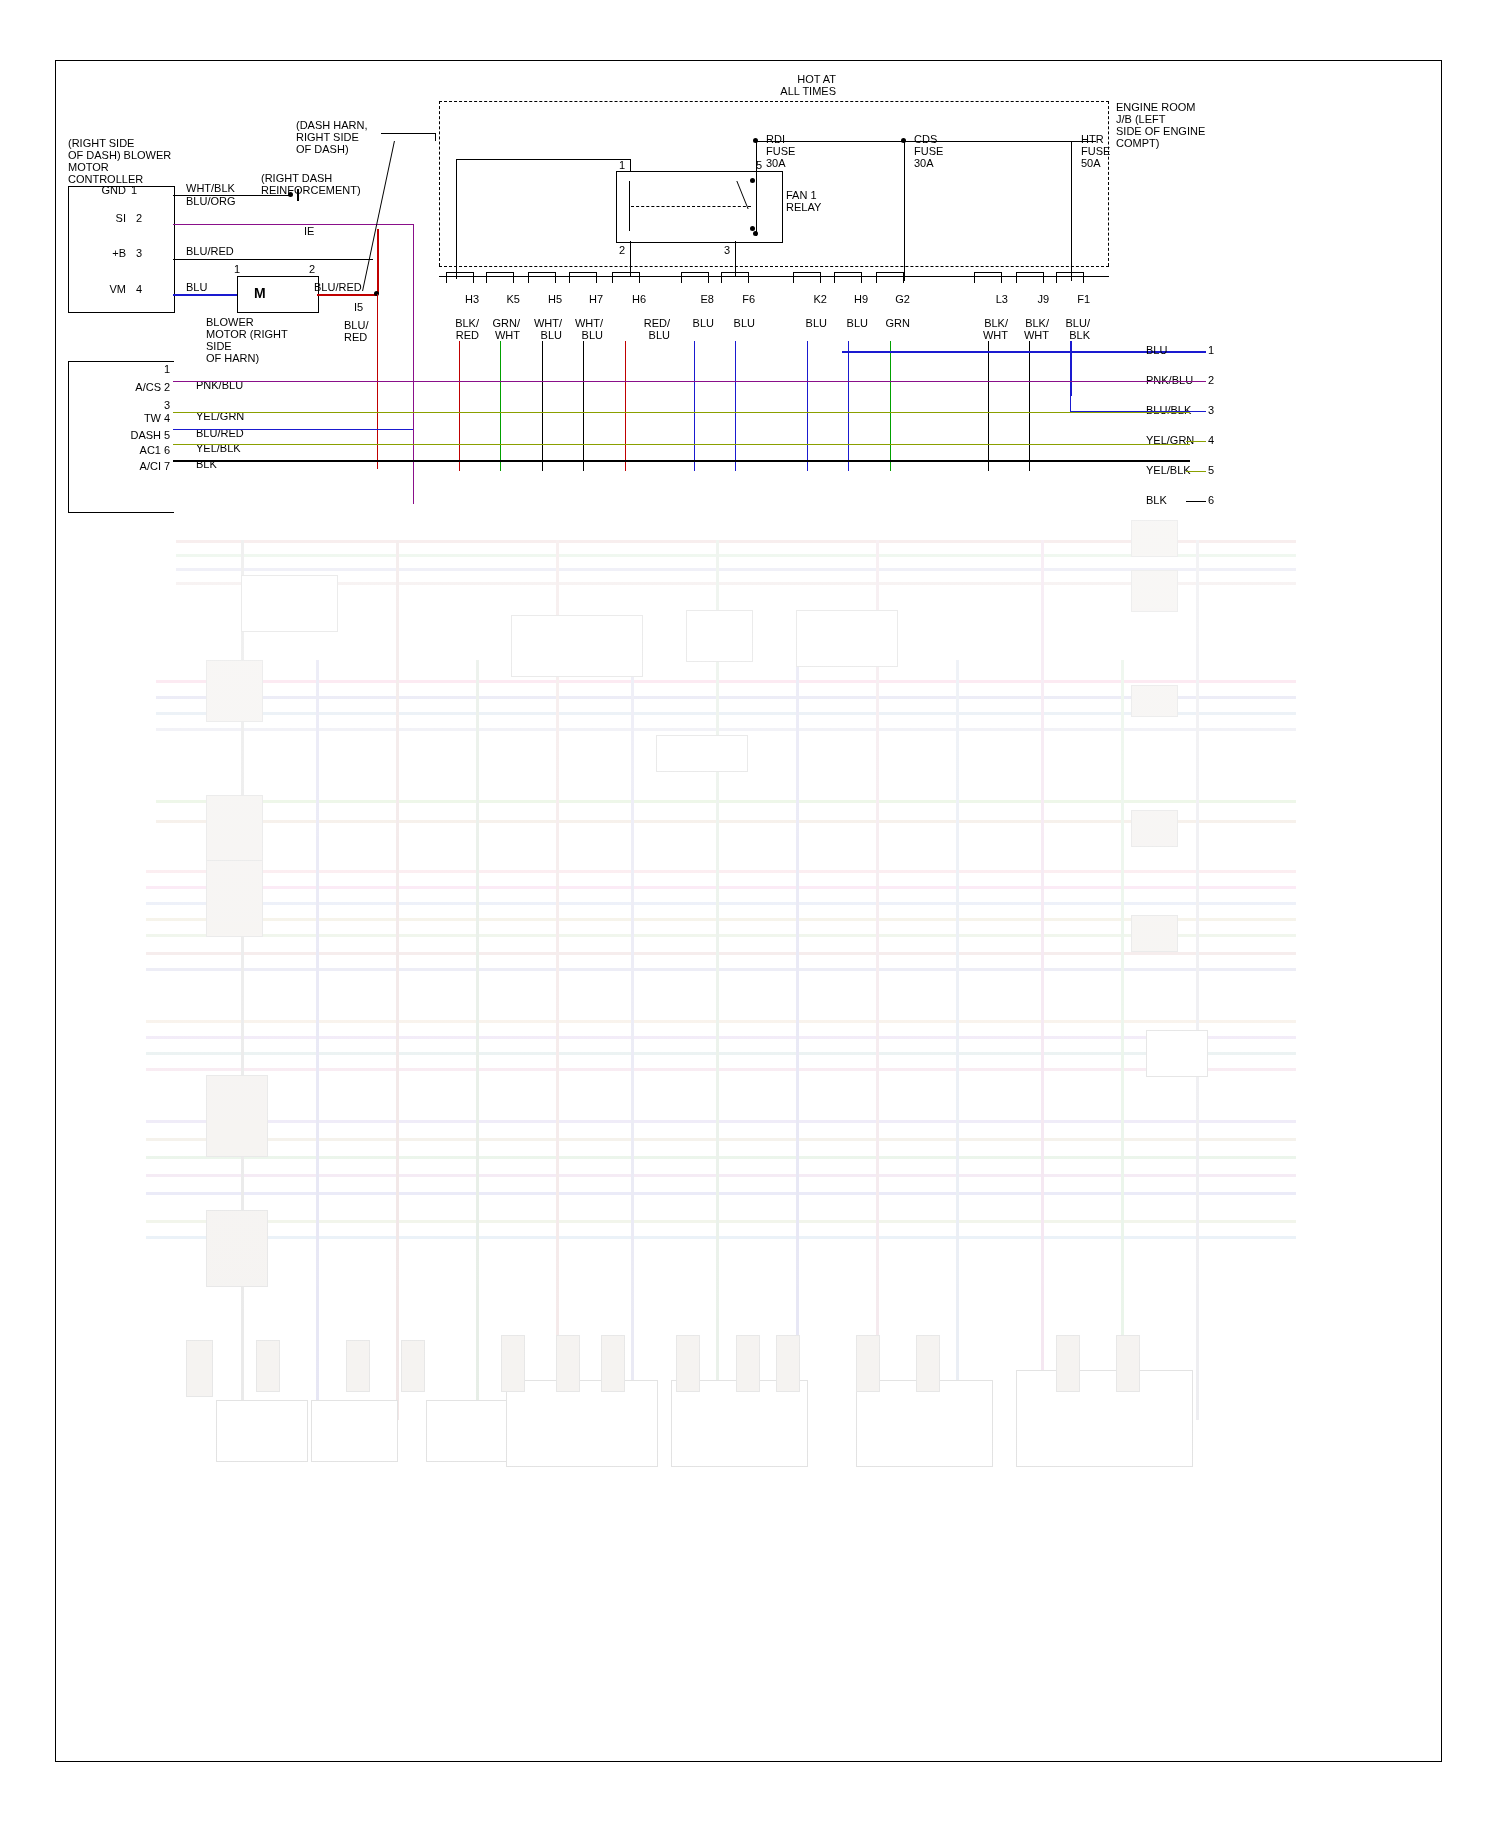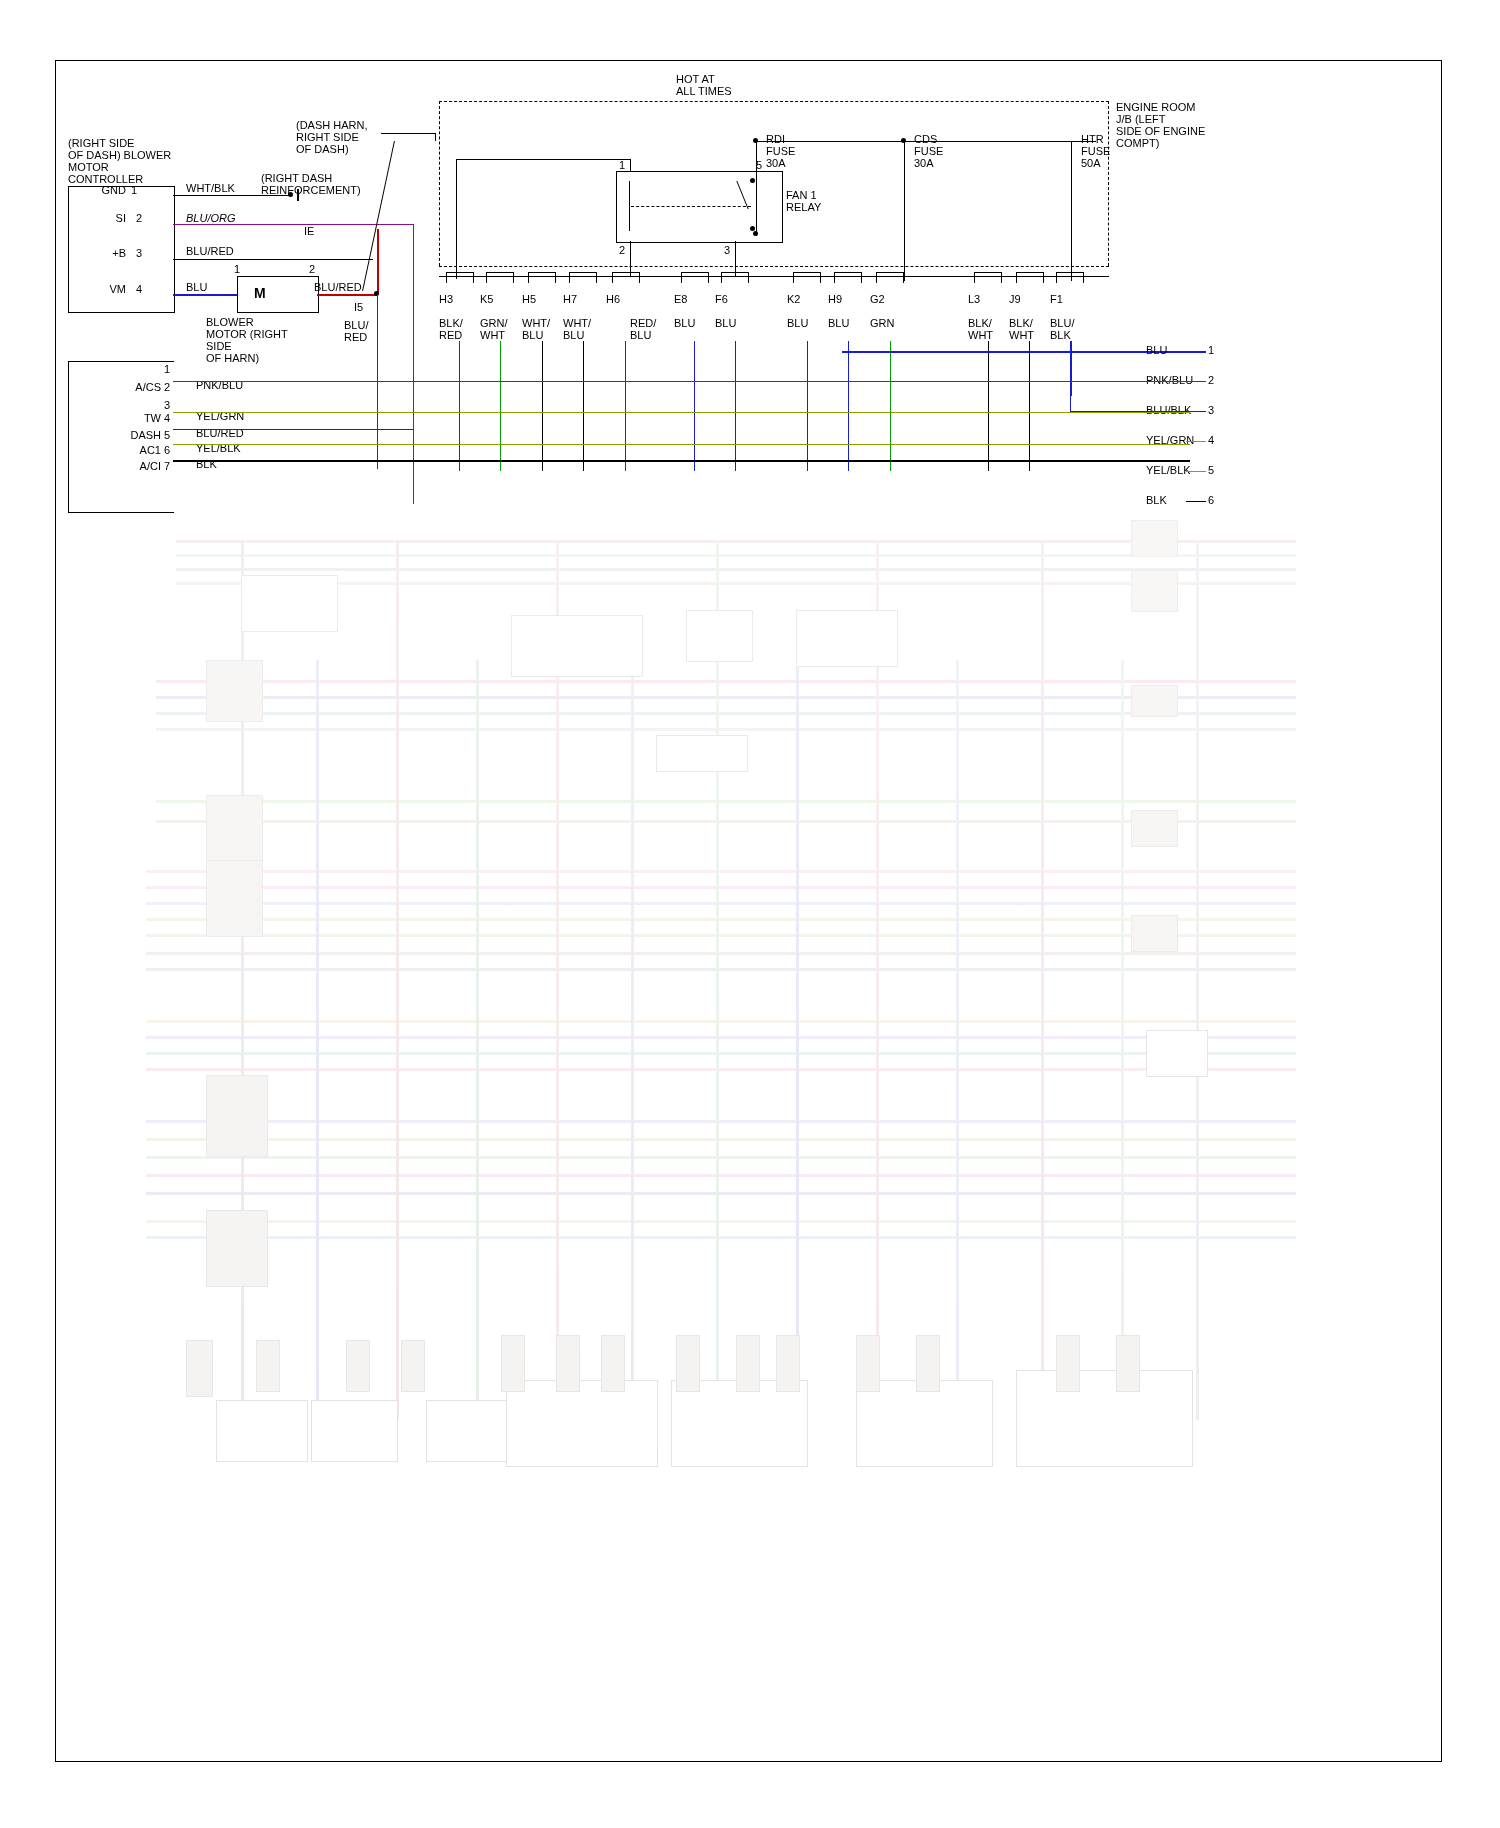--- a/index.html
+++ b/index.html
@@ -1,20 +1,20 @@
 <!DOCTYPE html>
 <html><head>
 <meta charset="utf-8">
 <style>
   html,body{margin:0;padding:0;background:#ffffff;}
   body{font-family:"Liberation Sans", sans-serif;}
   #page{position:relative;width:1500px;height:1828px;background:#ffffff;overflow:hidden;}
   .frame{position:absolute;left:55px;top:60px;width:1385px;height:1700px;border:1px solid #000;background:#fff;}
   .lbl{position:absolute;font-size:11px;color:#000;line-height:12px;white-space:pre;}
-  .ctr{text-align:left;}
+  .ctr{text-align:right;}
   .wire{position:absolute;}
   .h{height:0;border-top-width:1px;border-top-style:solid;}
   .v{width:0;border-left-width:1px;border-left-style:solid;}
   .blk{border-color:#000;}
   .blu{border-color:#1a1ad0;}
   .red{border-color:#c00000;}
   .grn{border-color:#00a000;}
   .pnk{border-color:#8a0f8a;}
   .yel{border-color:#9aa000;}
   .box{position:absolute;border:1px solid #000;background:transparent;}
@@ -57,21 +57,21 @@
     <div class="lbl" style="left:80px;top:151px;">2</div>
     <div class="lbl" style="left:80px;top:186px;">3</div>
     <div class="lbl" style="left:80px;top:222px;">4</div>
 
     <div class="lbl" style="left:-25px;top:123px;width:95px;text-align:right;">GND</div>
     <div class="lbl" style="left:-25px;top:151px;width:95px;text-align:right;">SI</div>
     <div class="lbl" style="left:-25px;top:186px;width:95px;text-align:right;">+B</div>
     <div class="lbl" style="left:-25px;top:222px;width:95px;text-align:right;">VM</div>
 
     <div class="lbl" style="left:130px;top:121px;">WHT/BLK</div>
-    <div class="lbl" style="left:130px;top:151px;font-style:italic;">BLU/ORG</div>
+    <div class="lbl" style="left:130px;top:134px;">BLU/ORG</div>
     <div class="lbl" style="left:130px;top:184px;">BLU/RED</div>
     <div class="lbl" style="left:130px;top:220px;">BLU</div>
 
     <div class="wire h blk" style="left:117px;top:134px;width:118px;"></div>
     <div class="wire h pnk" style="left:117px;top:163px;width:240px;"></div>
     <div class="wire v pnk" style="left:357px;top:163px;height:280px;"></div>
     <div class="wire h blk" style="left:117px;top:198px;width:200px;"></div>
     <div class="wire h blu" style="left:117px;top:233px;width:64px;border-top-width:2px;"></div>
 
     <div class="dot" style="left:232px;top:131px;"></div>

